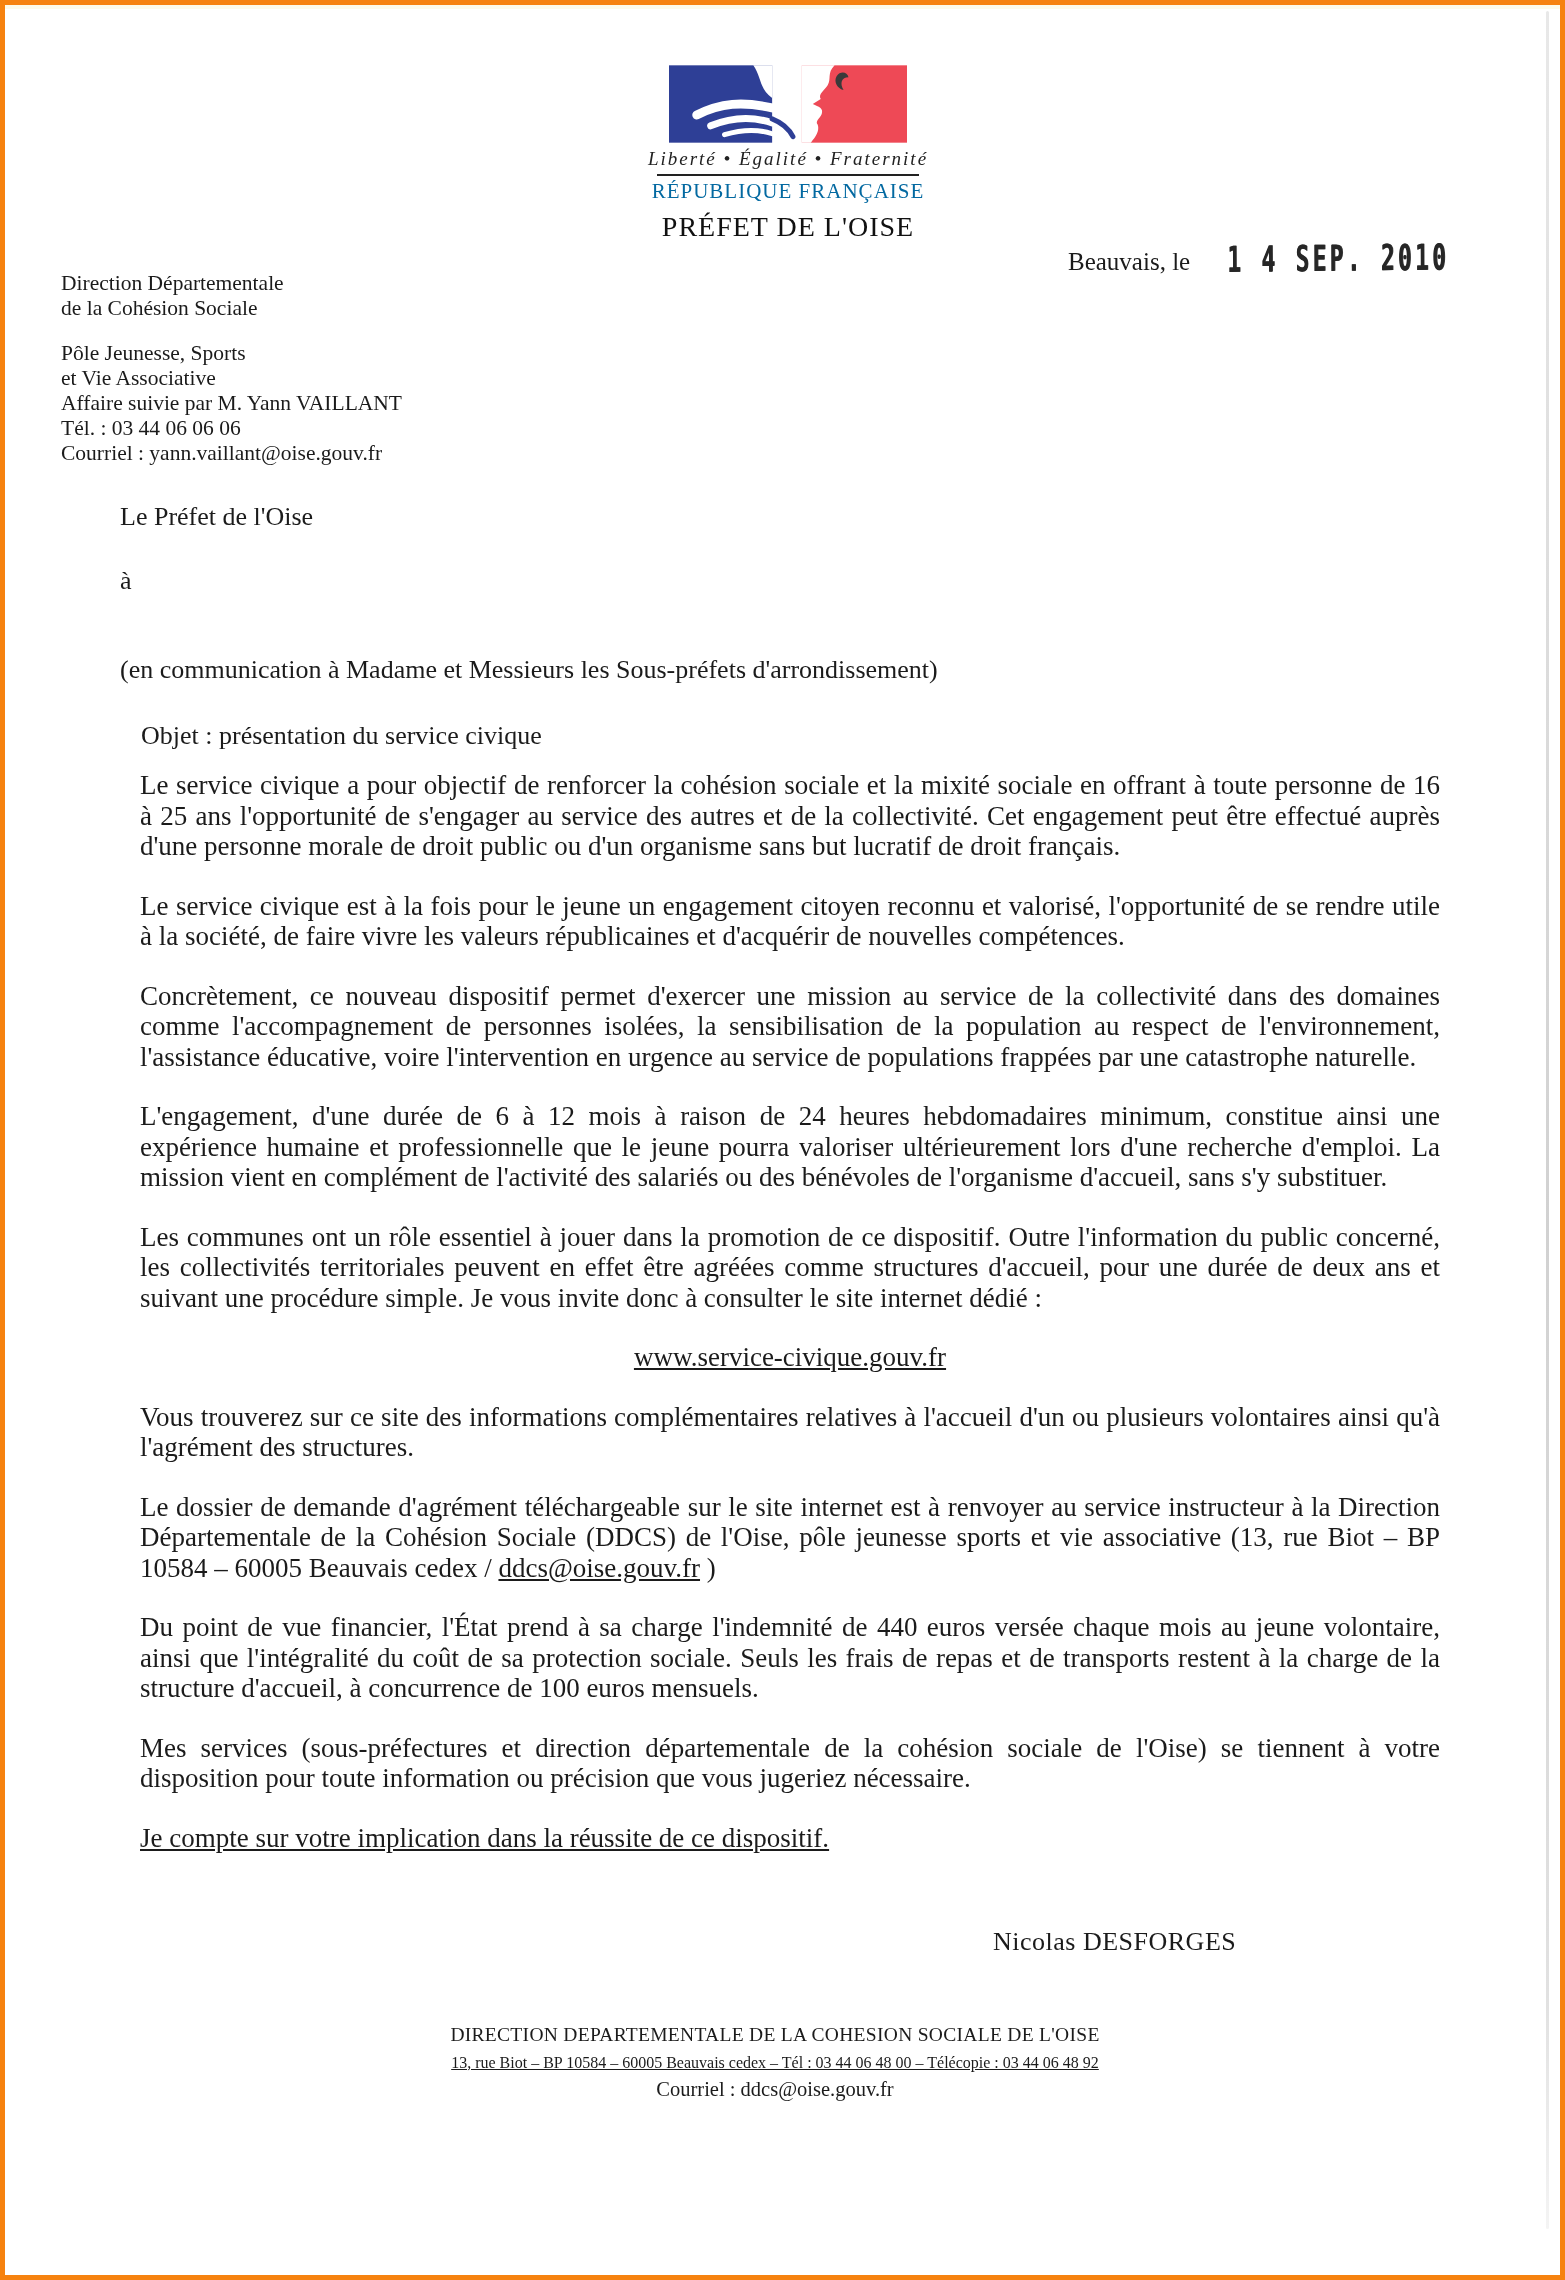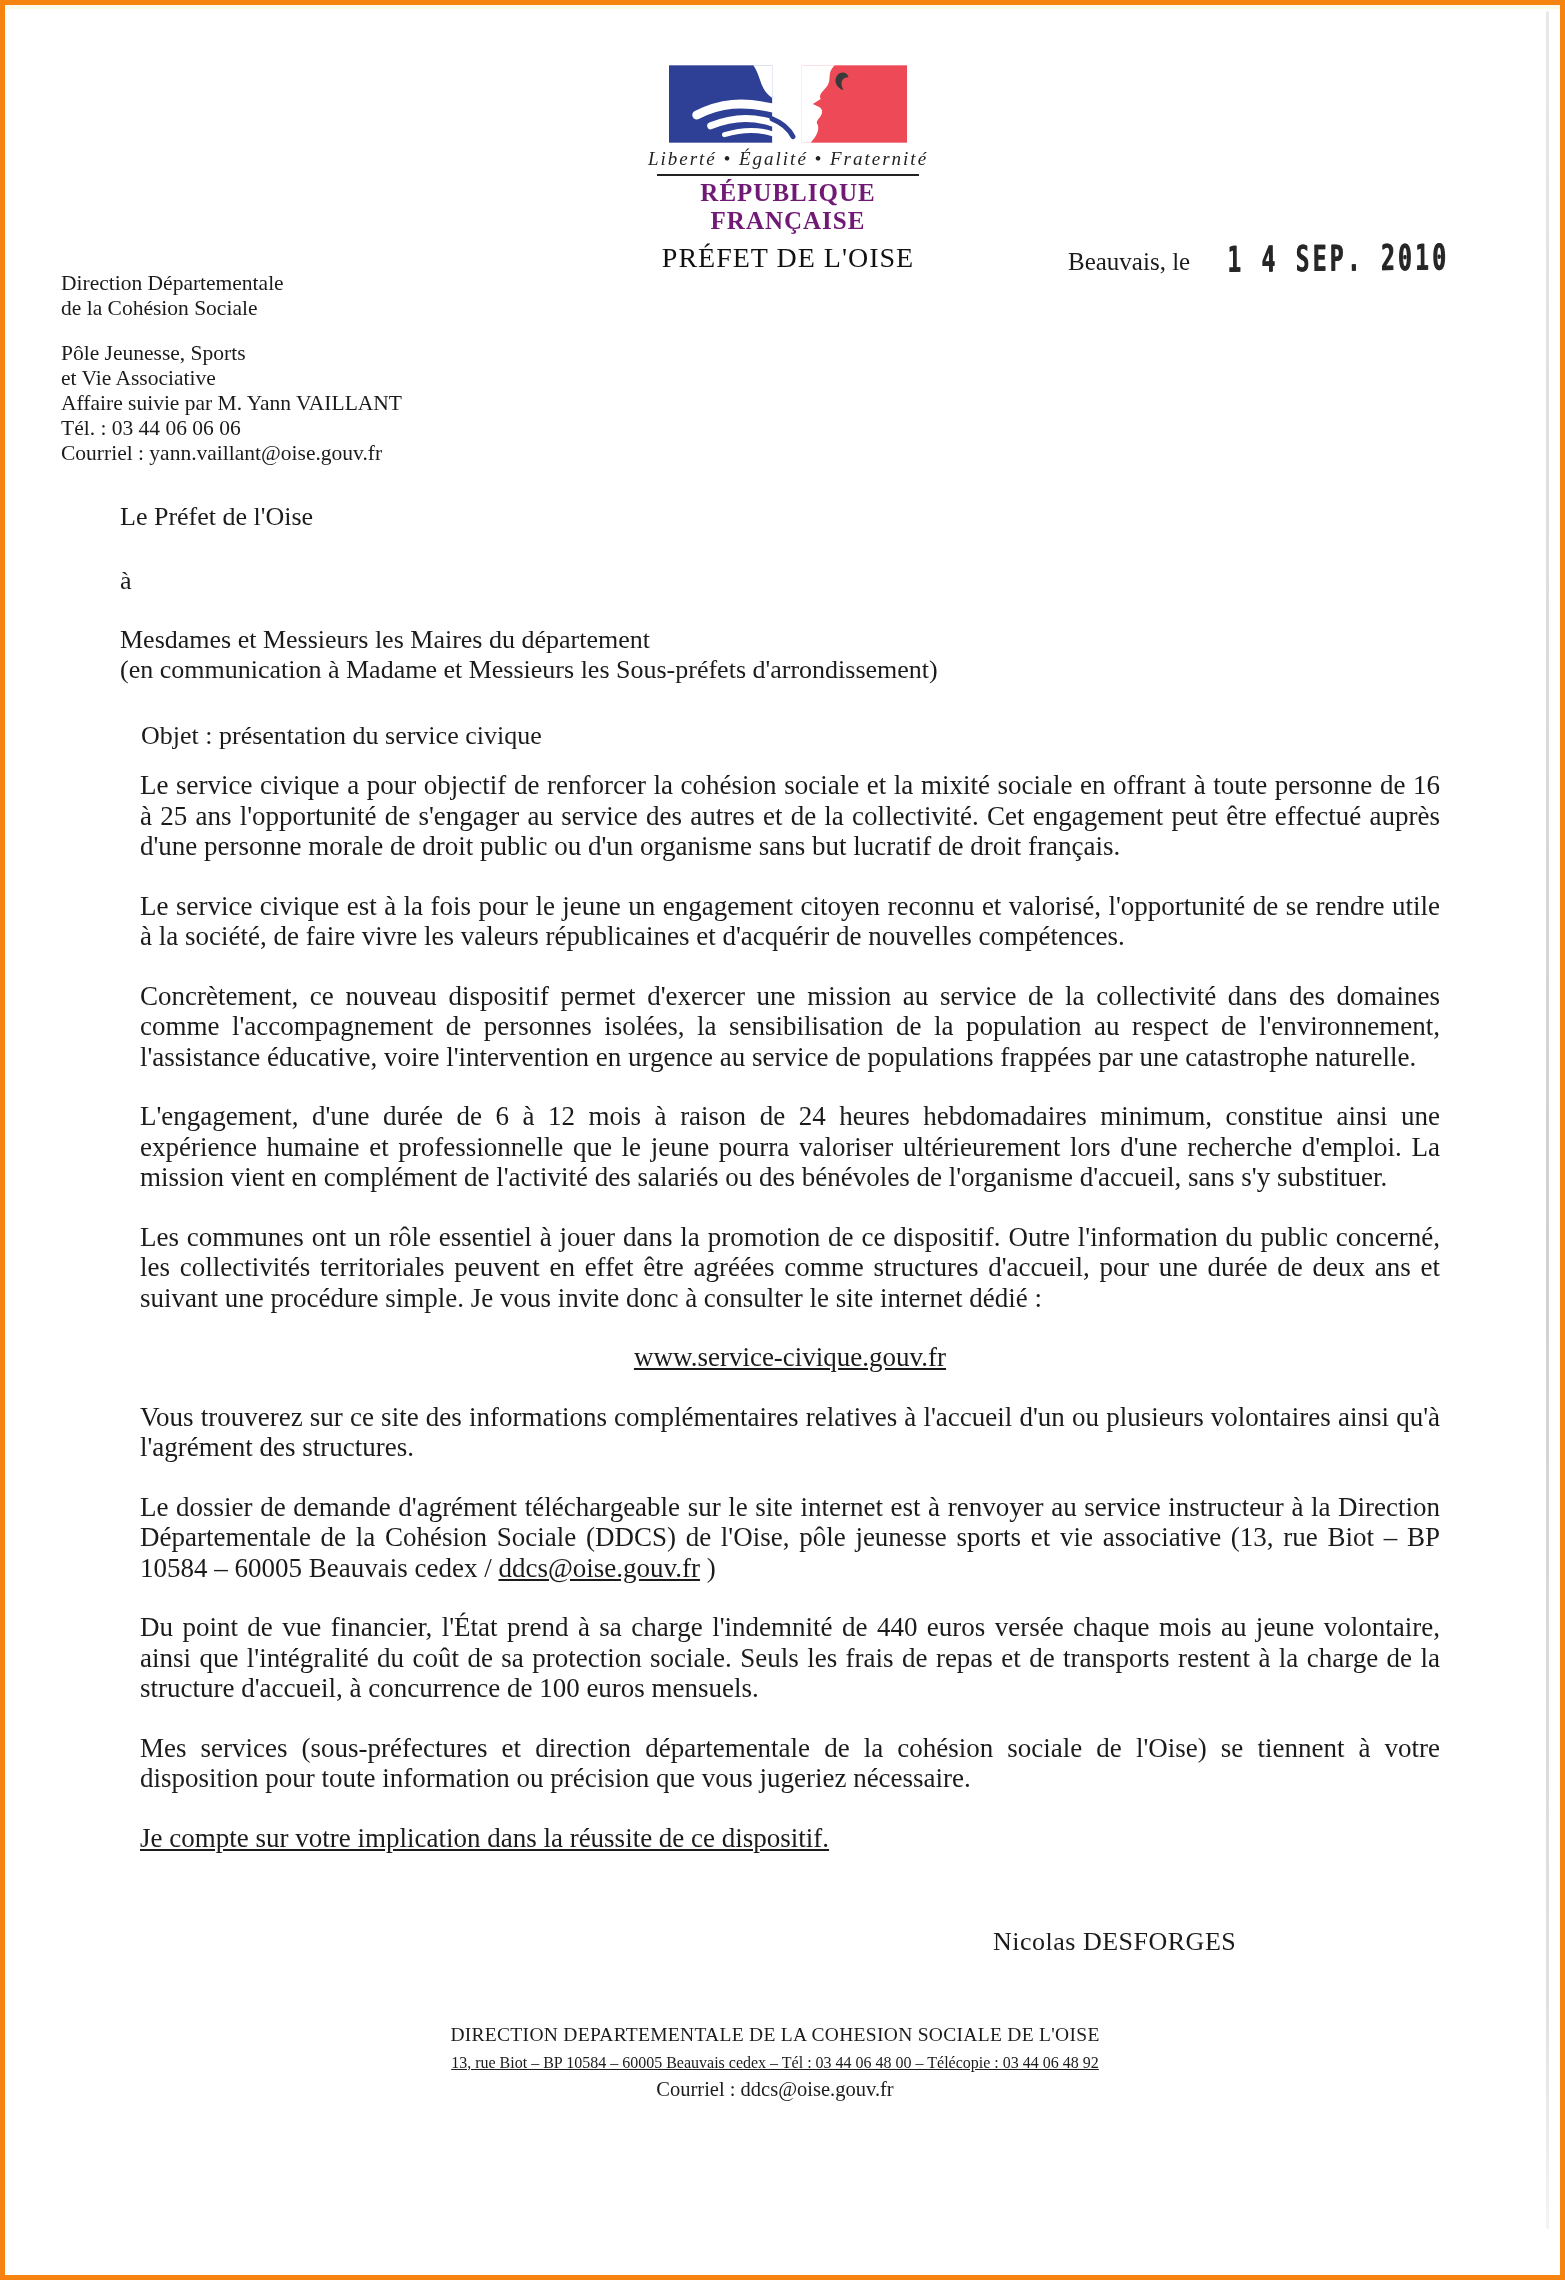--- a/index.html
+++ b/index.html
@@ -15,21 +15,21 @@
   }
   .top-tint{position:absolute;left:0;right:0;top:0;height:4px;background:#fdf9e4;opacity:.8;}
   .scan-line{position:absolute;top:6px;right:11px;width:3px;height:2218px;
     background:linear-gradient(#e4e4e4,#c9c9c9 55%,#dcdcdc 90%,#f2f2f2);opacity:.85;border-radius:2px;}
 
   
   .brand{position:absolute;left:628px;top:58px;width:310px;text-align:center;}
   .brand svg{display:block;margin:0 auto;width:238px;height:82px;}
   .brand .motto{font-style:italic;font-size:19px;letter-spacing:2px;margin-top:3px;color:#222;}
   .brand .rule{width:262px;border-top:2px solid #222;margin:4px auto 3px;}
-  .brand .republic{font-size:25px;font-weight:bold;letter-spacing:1px;color:#701a75;}
+  .brand .republic{font-size:21px;font-weight:normal;letter-spacing:1px;color:#0369a1;}
   .brand .prefect{font-size:28px;letter-spacing:1px;margin-top:7px;color:#111;}
 
   .place{position:absolute;left:1063px;top:243px;font-size:25px;}
   .stamp{
     position:absolute;left:1222px;top:234px;
     font-family:"DejaVu Sans Mono",monospace;font-weight:bold;font-size:36px;
     letter-spacing:5px;color:#262626;white-space:nowrap;
     transform:scaleX(0.64) rotate(-0.4deg);transform-origin:left top;
     text-shadow:1px 0 0 #3a3a3a;
   }
@@ -98,21 +98,20 @@
     <div>de la Cohésion Sociale</div>
     <div class="gap">Pôle Jeunesse, Sports</div>
     <div>et Vie Associative</div>
     <div>Affaire suivie par M. Yann VAILLANT</div>
     <div>Tél. : 03 44 06 06 06</div>
     <div>Courriel : yann.vaillant@oise.gouv.fr</div>
   </div>
 
   <div class="cline from-line">Le Préfet de l'Oise</div>
   <div class="cline particle-line">à</div>
-  <div class="cline to-line">Mesdames et Messieurs les Maires du département</div>
   <div class="cline cc-line">(en communication à Madame et Messieurs les Sous-préfets d'arrondissement)</div>
 
   <div class="subject">Objet : présentation du service civique</div>
 
   <div class="body">
     <p>Le service civique a pour objectif de renforcer la cohésion sociale et la mixité sociale en offrant à toute personne de 16 à 25 ans l'opportunité de s'engager au service des autres et de la collectivité. Cet engagement peut être effectué auprès d'une personne morale de droit public ou d'un organisme sans but lucratif de droit français.</p>
     <p>Le service civique est à la fois pour le jeune un engagement citoyen reconnu et valorisé, l'opportunité de se rendre utile à la société, de faire vivre les valeurs républicaines et d'acquérir de nouvelles compétences.</p>
     <p>Concrètement, ce nouveau dispositif permet d'exercer une mission au service de la collectivité dans des domaines comme l'accompagnement de personnes isolées, la sensibilisation de la population au respect de l'environnement, l'assistance éducative, voire l'intervention en urgence au service de populations frappées par une catastrophe naturelle.</p>
     <p>L'engagement, d'une durée de 6 à 12 mois à raison de 24 heures hebdomadaires minimum, constitue ainsi une expérience humaine et professionnelle que le jeune pourra valoriser ultérieurement lors d'une recherche d'emploi. La mission vient en complément de l'activité des salariés ou des bénévoles de l'organisme d'accueil, sans s'y substituer.</p>
     <p>Les communes ont un rôle essentiel à jouer dans la promotion de ce dispositif. Outre l'information du public concerné, les collectivités territoriales peuvent en effet être agréées comme structures d'accueil, pour une durée de deux ans et suivant une procédure simple. Je vous invite donc à consulter le site internet dédié :</p>

